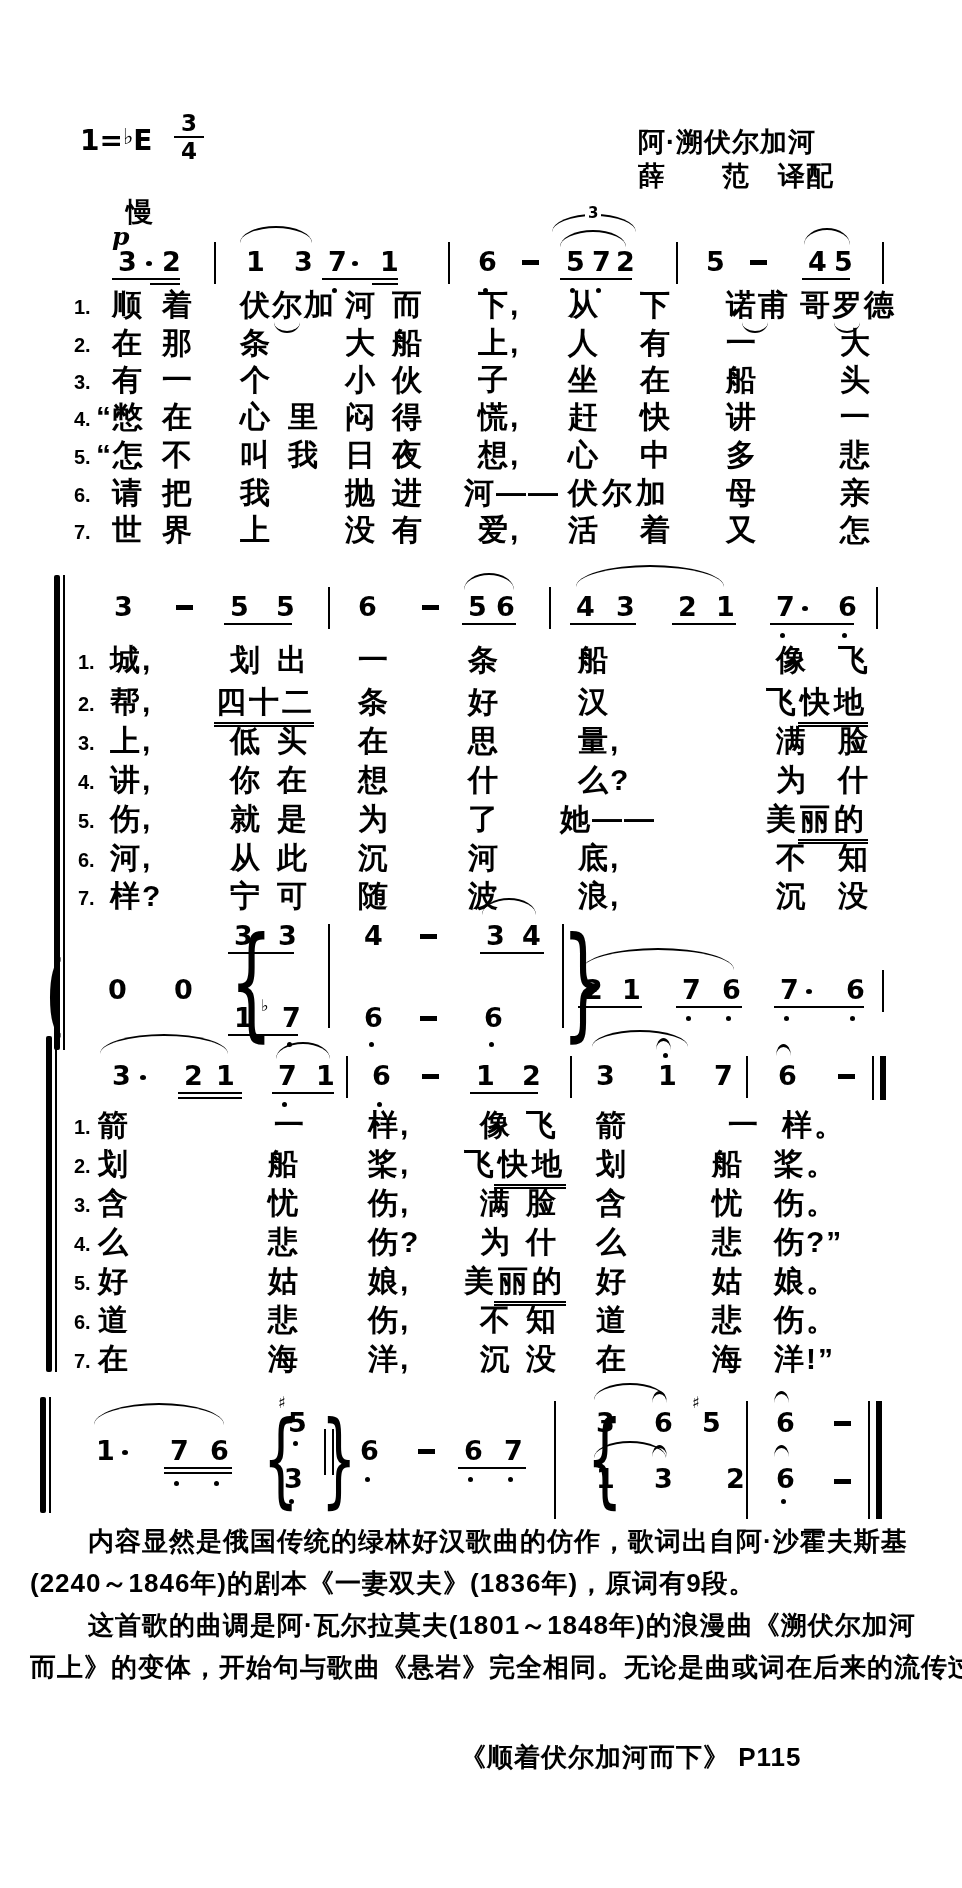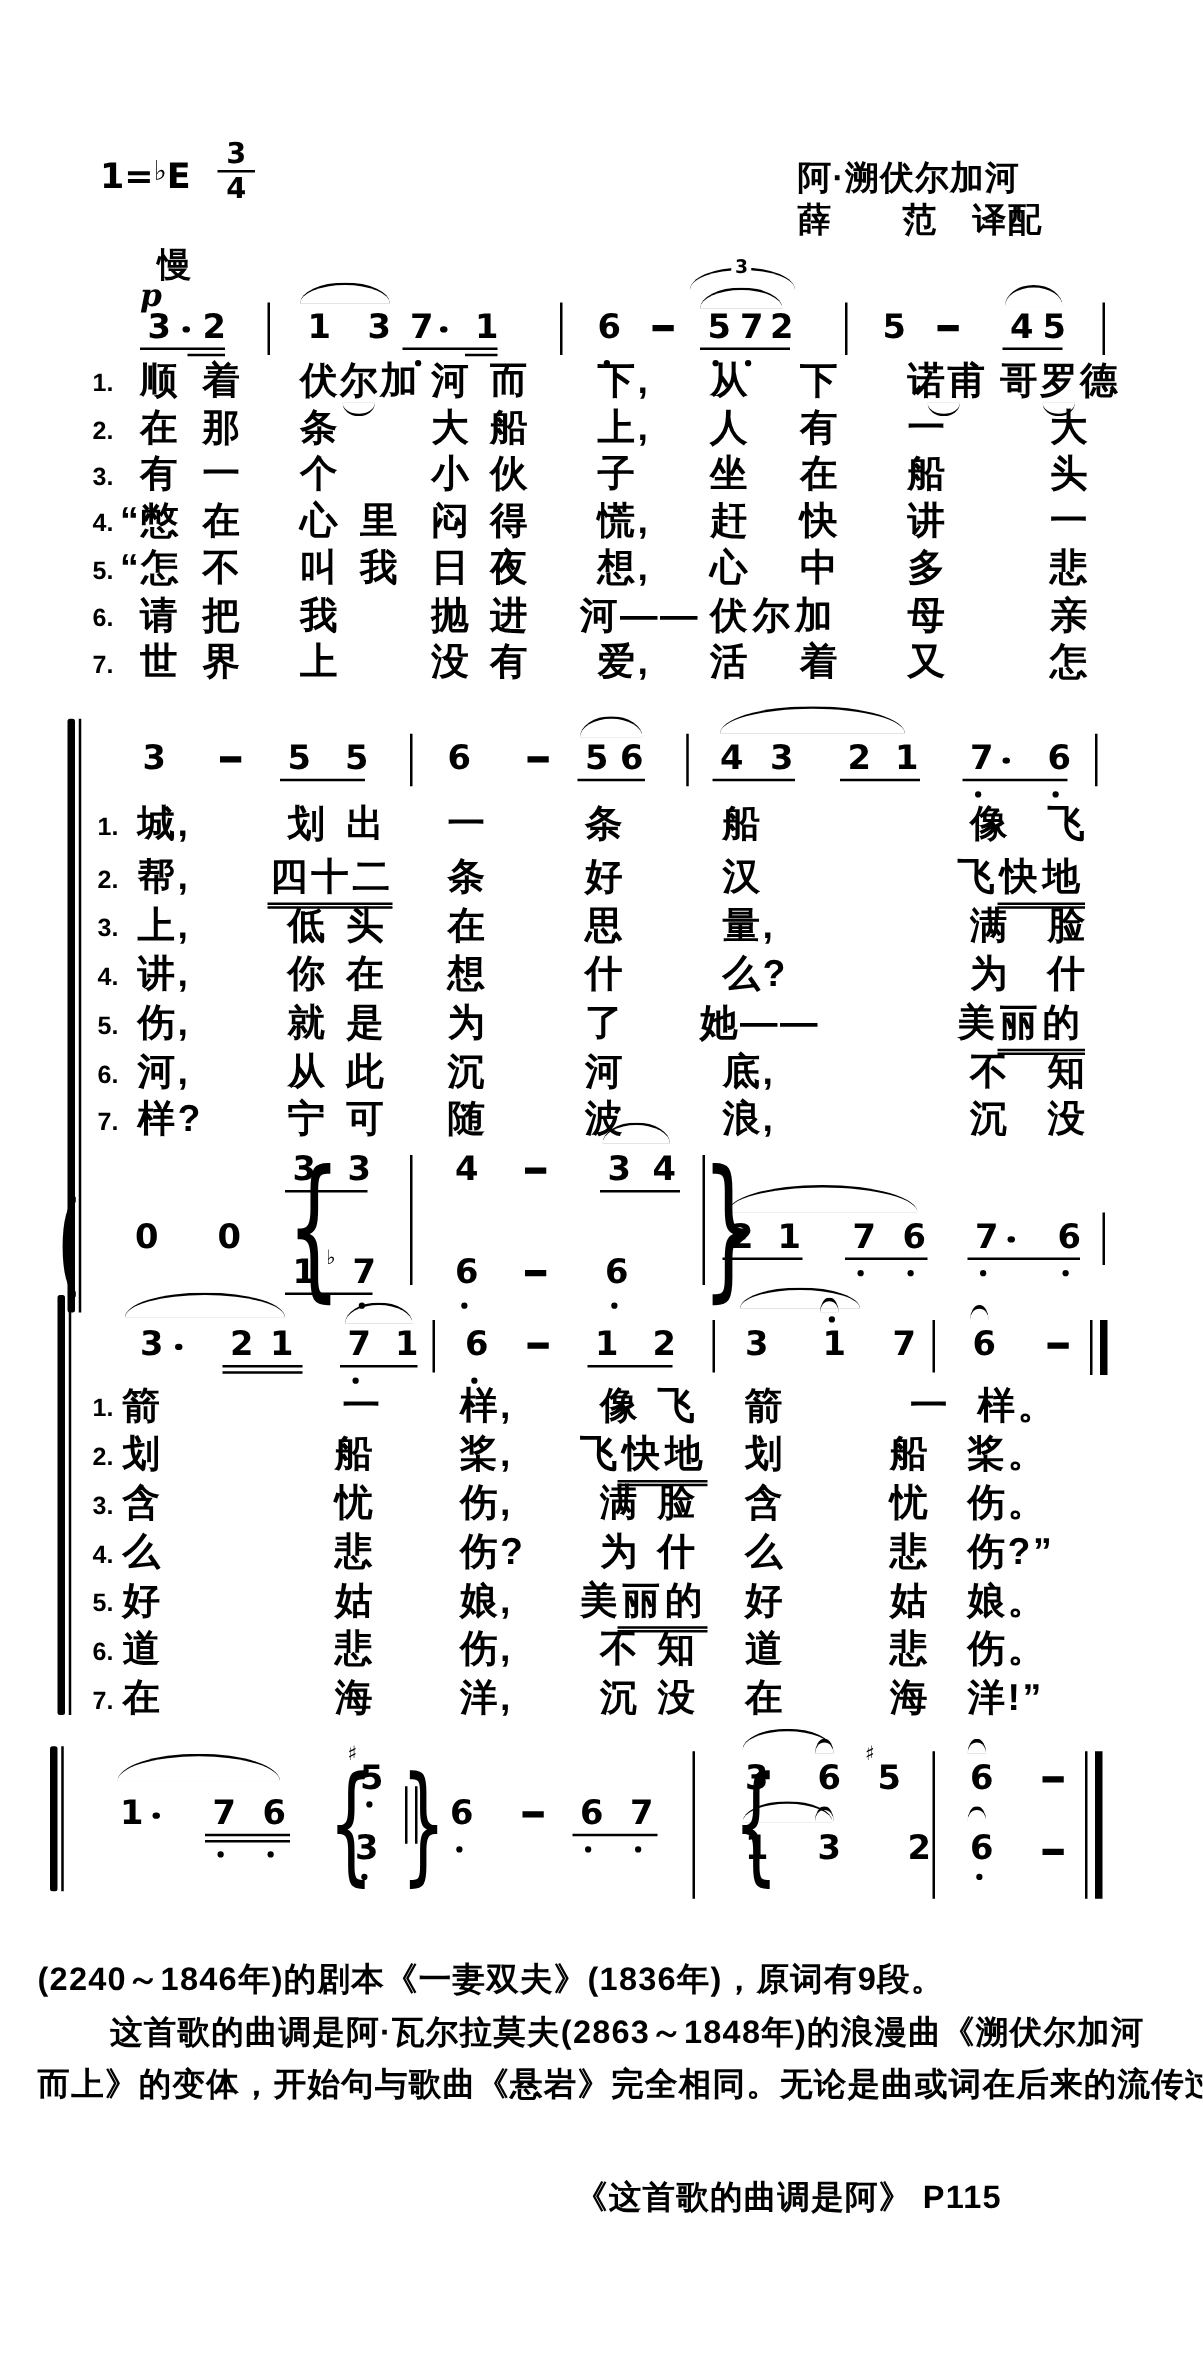--- a/index.html
+++ b/index.html
@@ -462,18 +462,19 @@
       <div class="hat" style="left: 774px; top: 1391px;"></div>
       <div class="ndash" style="left: 834px; top: 1421px;"></div>
       <div class="note" style="left: 776px; top: 1465px;">6</div>
       <div class="hat" style="left: 774px; top: 1445px;"></div>
       <div class="odot" style="left: 781px; top: 1499px;"></div>
       <div class="ndash" style="left: 834px; top: 1479px;"></div>
       <div class="barline" style="left: 868px; top: 1401px; height: 118px;"></div>
       <div class="barline thick" style="left: 876px; top: 1401px; height: 118px;"></div>
     </div>
 
+  <div class="para p1">内容显然是俄国传统的绿林好汉歌曲的仿作，歌词出自阿·沙霍夫斯基</div>
   <div class="para p2">(2240～1846年)的剧本《一妻双夫》(1836年)，原词有9段。</div>
-  <div class="para p3">这首歌的曲调是阿·瓦尔拉莫夫(2863～1848年)的浪漫曲《溯伏尔加河</div>
+  <div class="para p3">这首歌的曲调是阿·瓦尔拉莫夫(1801～1848年)的浪漫曲《溯伏尔加河</div>
   <div class="para p4">而上》的变体，开始句与歌曲《悬岩》完全相同。无论是曲或词在后来的流传过</div>
 
-  <div class="foot f1">《这首歌的曲调是阿》  P115</div>
+  <div class="foot f1">《顺着伏尔加河而下》  P115</div>
 </div>
 
 </body></html>

